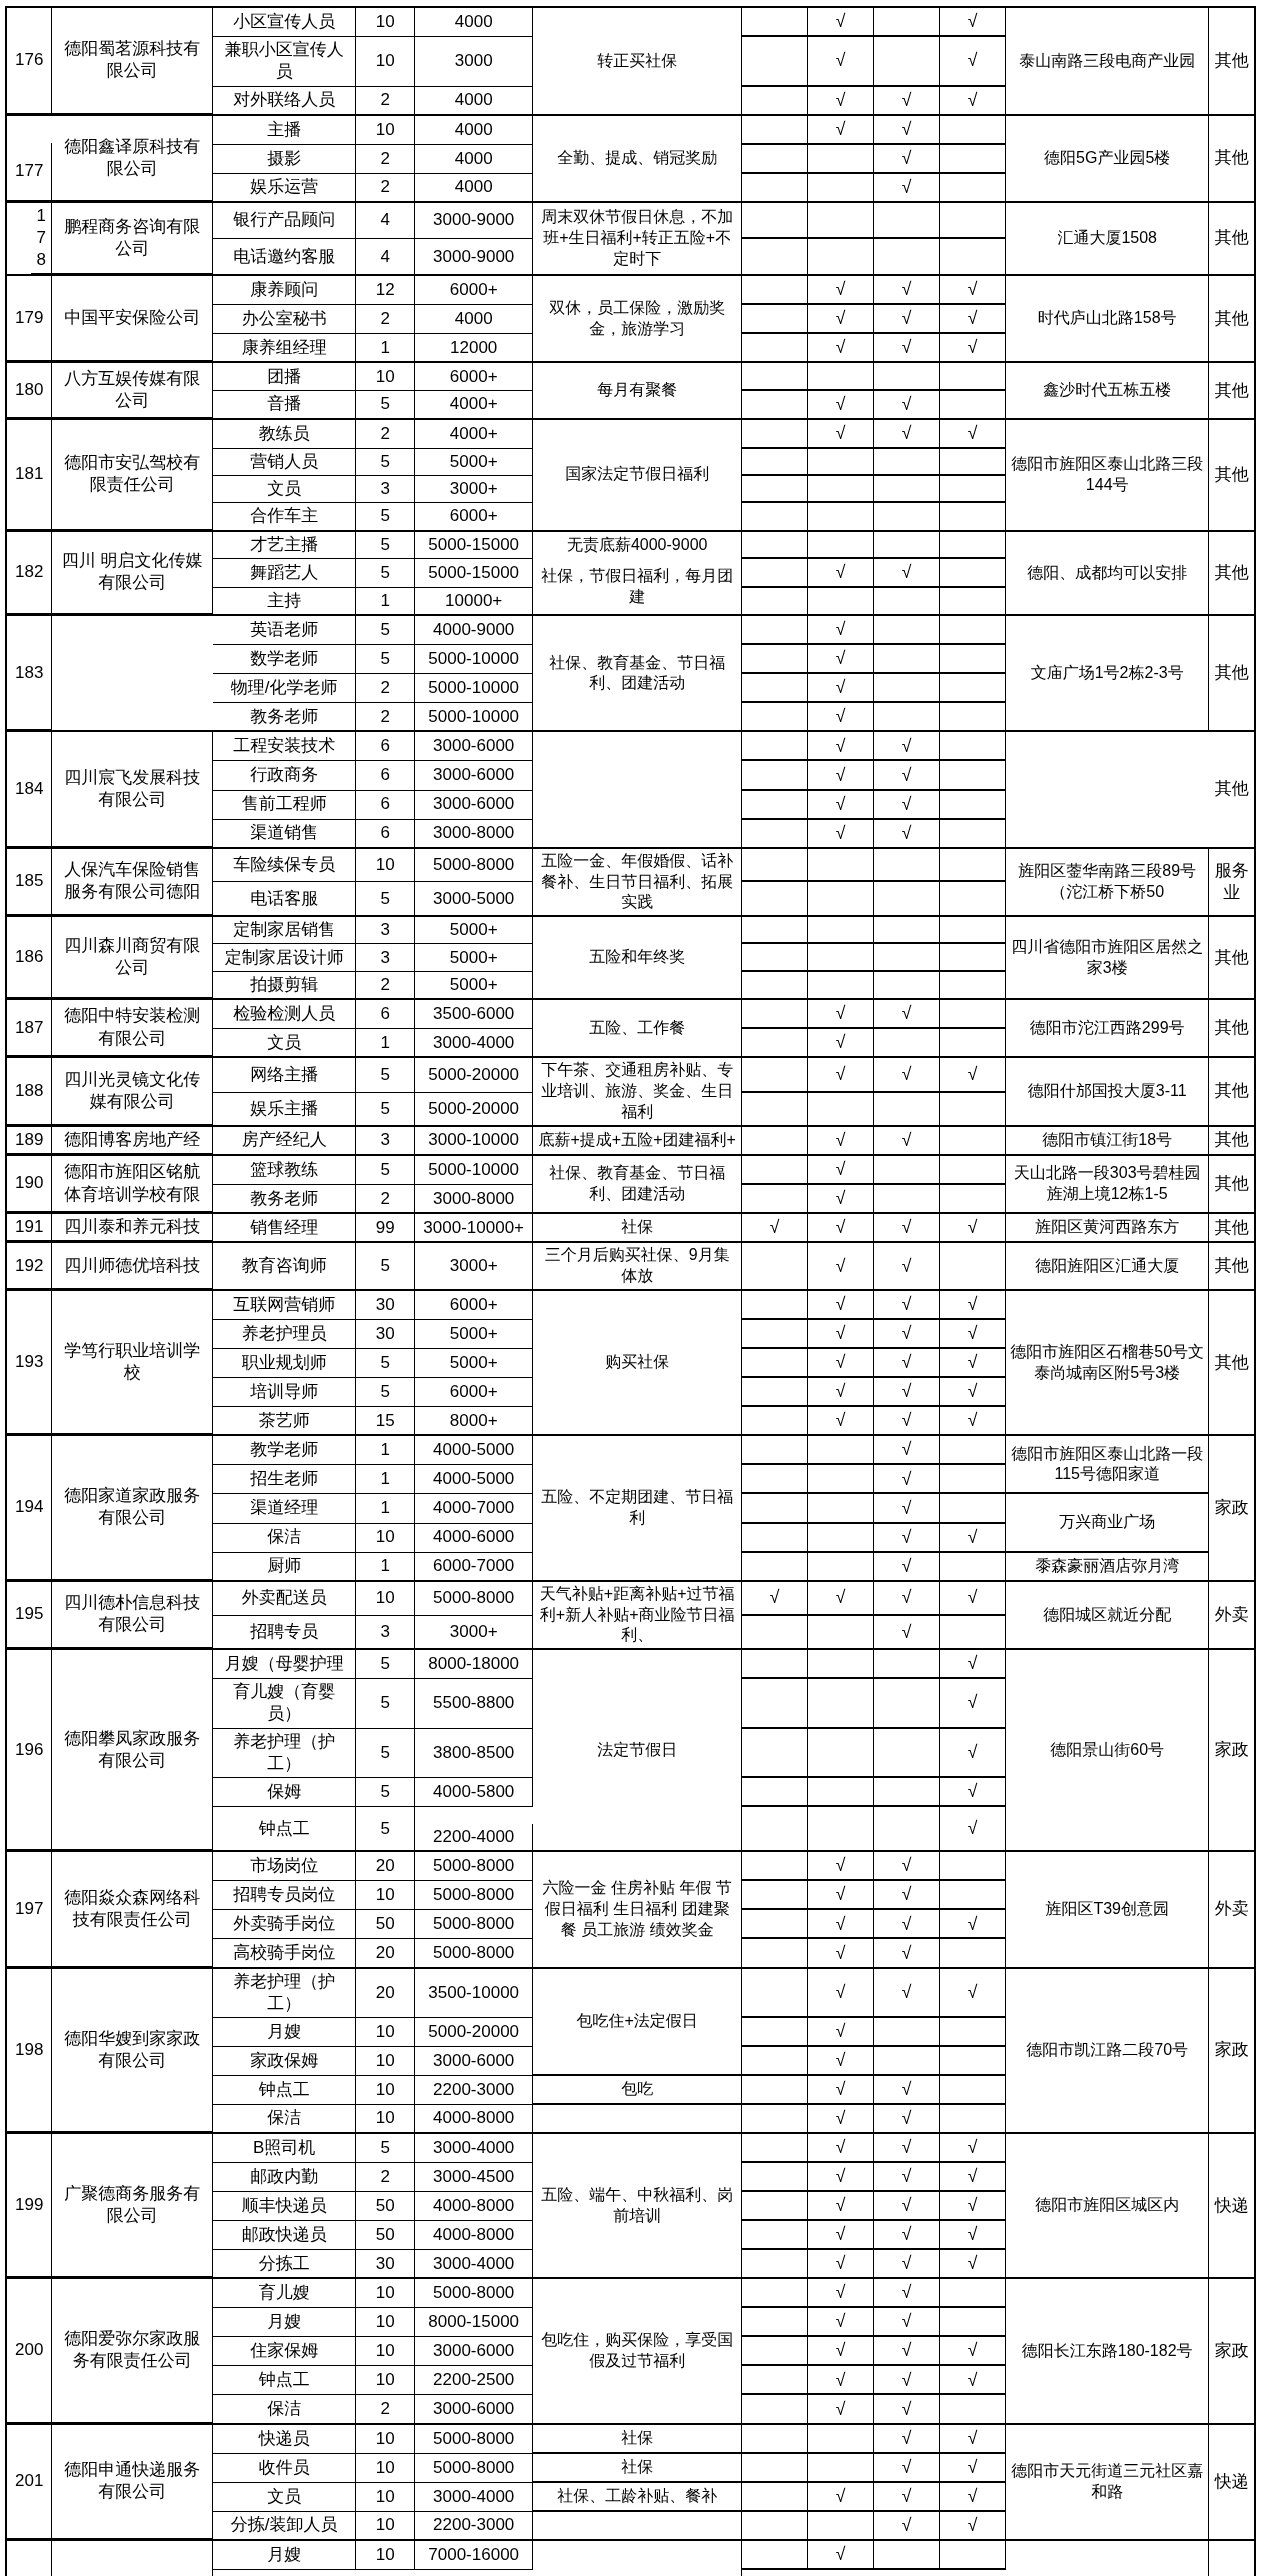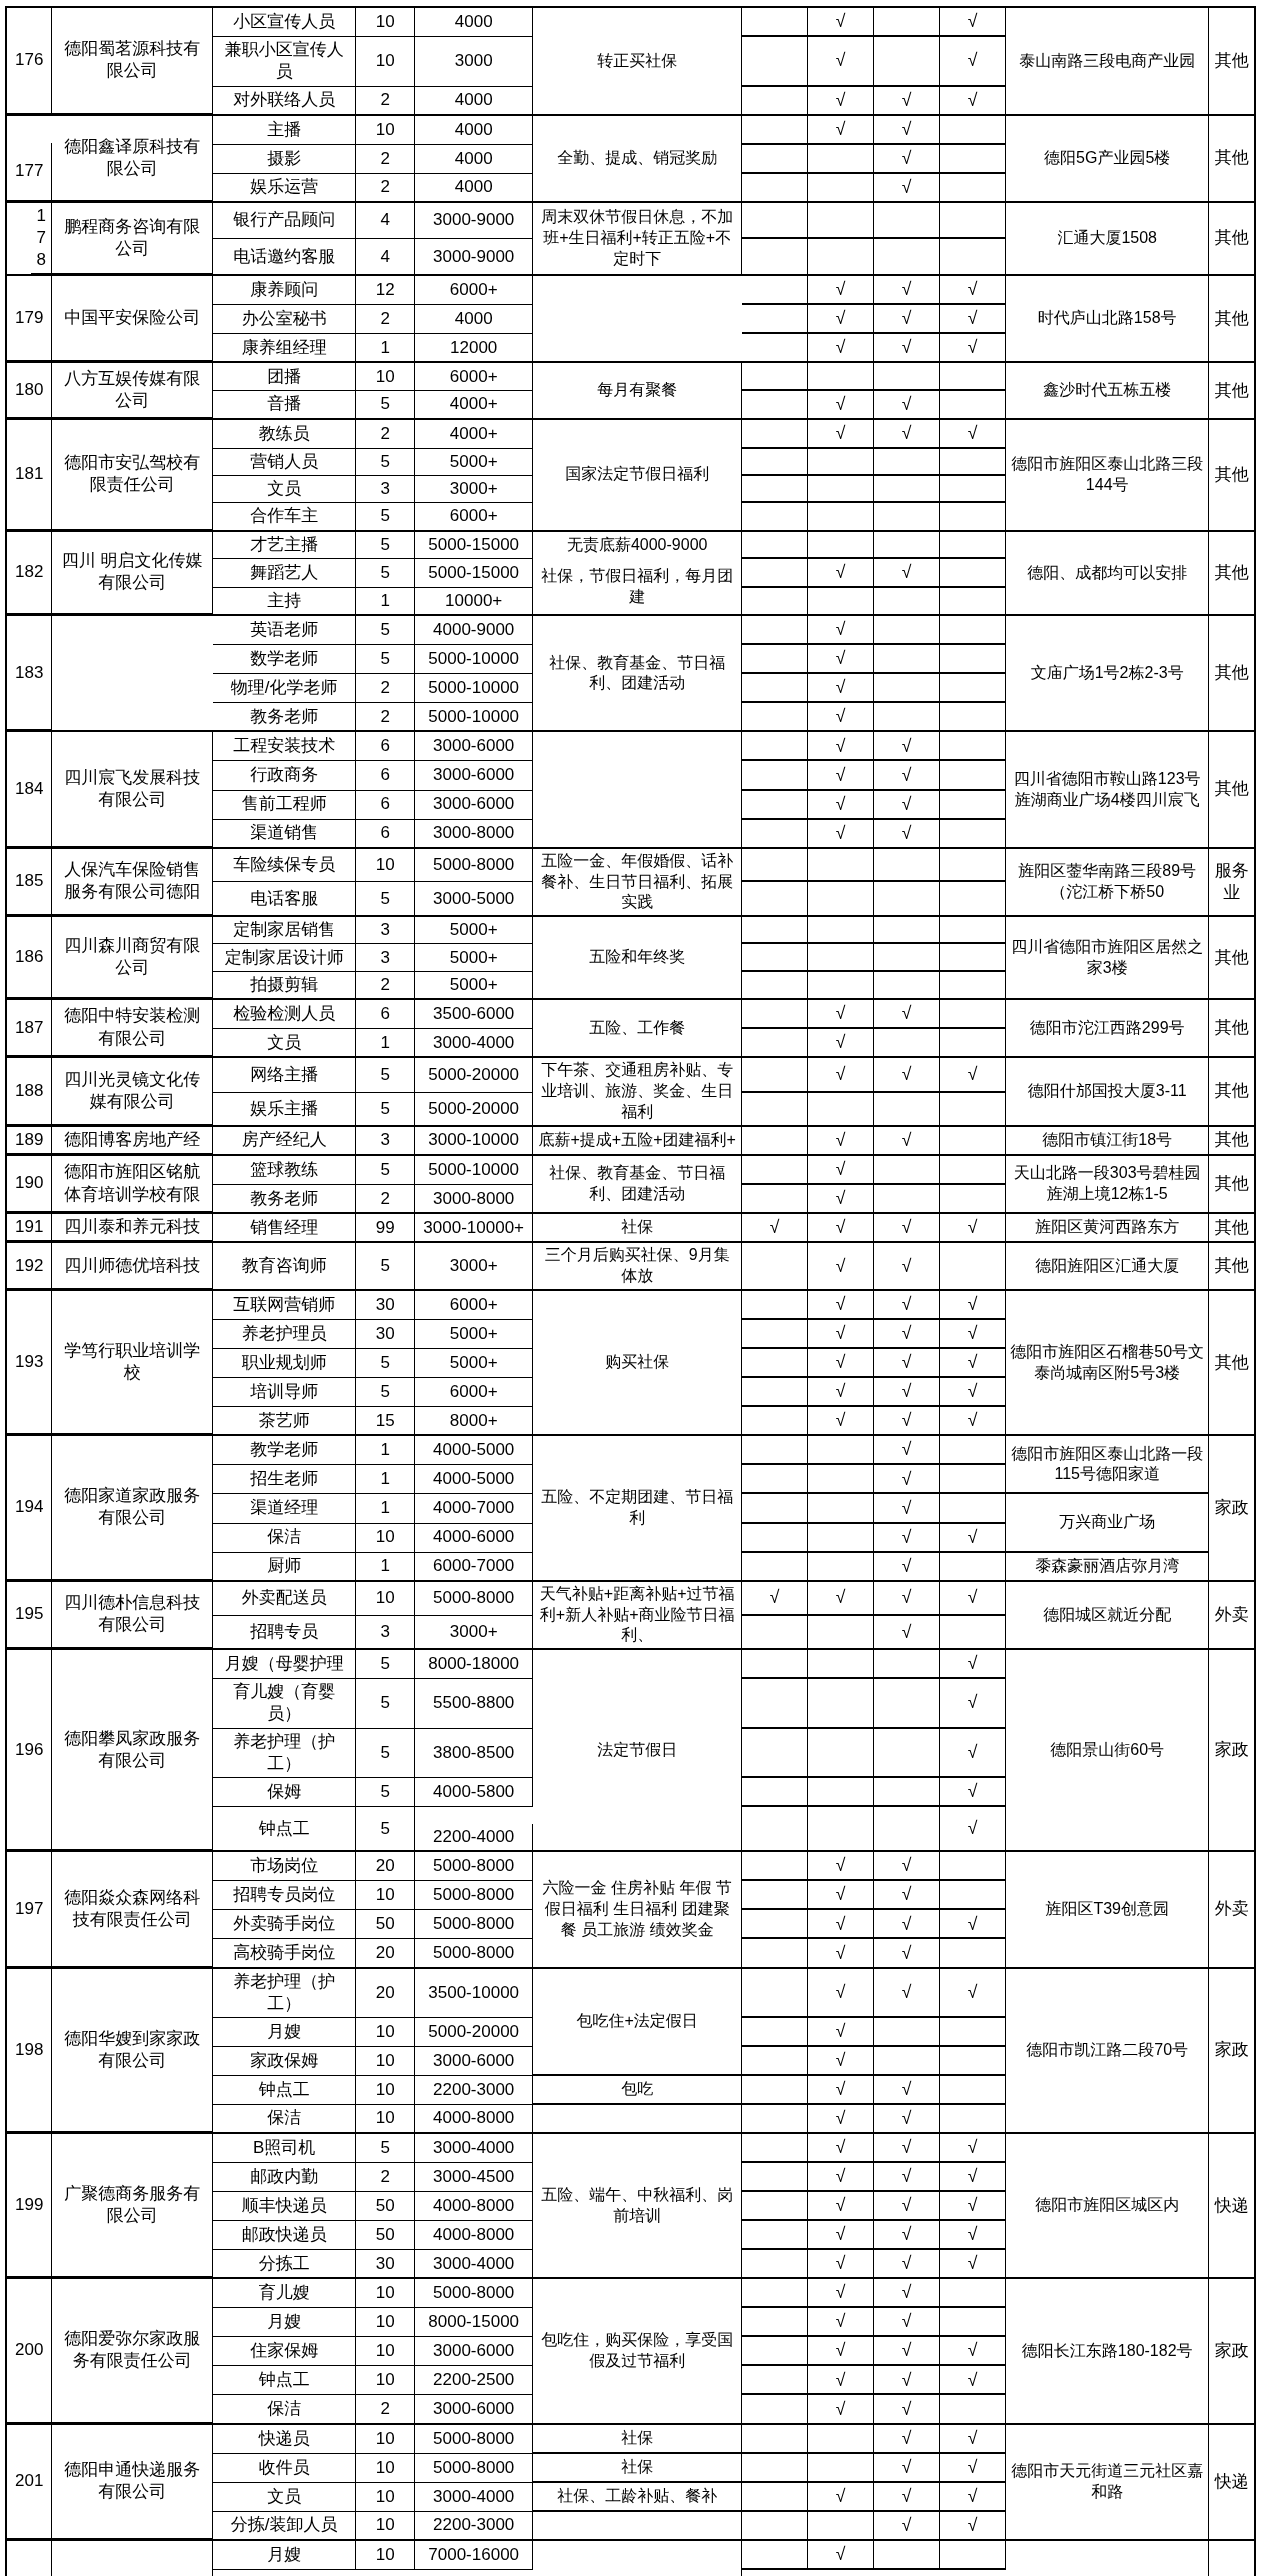--- a/index.html
+++ b/index.html
@@ -146,20 +146,21 @@
         <div class="cell c-chk" style="grid-area: 2 / 8 / span 1;">√</div>
         <div class="cell c-chk" style="grid-area: 2 / 9 / span 1;">√</div>
         <div class="cell c-chk" style="grid-area: 2 / 10 / span 1;">√</div>
         <div class="cell c-pos lastrow" style="grid-area: 3 / 3 / span 1;">康养组经理</div>
         <div class="cell c-count lastrow" style="grid-area: 3 / 4 / span 1;">1</div>
         <div class="cell c-salary lastrow" style="grid-area: 3 / 5 / span 1;">12000</div>
         <div class="cell c-chk lastrow" style="grid-area: 3 / 7 / span 1;"></div>
         <div class="cell c-chk lastrow" style="grid-area: 3 / 8 / span 1;">√</div>
         <div class="cell c-chk lastrow" style="grid-area: 3 / 9 / span 1;">√</div>
         <div class="cell c-chk lastrow" style="grid-area: 3 / 10 / span 1;">√</div>
+        <div class="cell c-ben noline" style="grid-area: 1 / 6 / span 3;">双休，员工保险，激励奖金，旅游学习</div>
         <div class="cell c-addr noline" style="grid-area: 1 / 11 / span 3;">时代庐山北路158号</div>
         <div class="cell c-cat noline" style="grid-area: 1 / 12 / span 3;">其他</div>
       </div>
       <div class="company-block" style="grid-template-rows: repeat(2, minmax(24px, auto));">
         <div class="cell c-num" style="grid-area: 1 / 1 / span 2;">180</div>
         <div class="cell c-company" style="grid-area: 1 / 2 / span 2;">八方互娱传媒有限公司</div>
         <div class="cell c-pos" style="grid-area: 1 / 3 / span 1;">团播</div>
         <div class="cell c-count" style="grid-area: 1 / 4 / span 1;">10</div>
         <div class="cell c-salary" style="grid-area: 1 / 5 / span 1;">6000+</div>
         <div class="cell c-chk" style="grid-area: 1 / 7 / span 1;"></div>
@@ -300,21 +301,20 @@
         <div class="cell c-chk" style="grid-area: 3 / 9 / span 1;">√</div>
         <div class="cell c-chk" style="grid-area: 3 / 10 / span 1;"></div>
         <div class="cell c-pos lastrow" style="grid-area: 4 / 3 / span 1;">渠道销售</div>
         <div class="cell c-count lastrow" style="grid-area: 4 / 4 / span 1;">6</div>
         <div class="cell c-salary lastrow" style="grid-area: 4 / 5 / span 1;">3000-8000</div>
         <div class="cell c-chk lastrow" style="grid-area: 4 / 7 / span 1;"></div>
         <div class="cell c-chk lastrow" style="grid-area: 4 / 8 / span 1;">√</div>
         <div class="cell c-chk lastrow" style="grid-area: 4 / 9 / span 1;">√</div>
         <div class="cell c-chk lastrow" style="grid-area: 4 / 10 / span 1;"></div>
         <div class="cell c-ben noline" style="grid-area: 1 / 6 / span 4;"></div>
-        <div class="cell c-addr noline" style="grid-area: 1 / 11 / span 4;">四川省德阳市鞍山路123号旌湖商业广场4楼四川宸飞</div>
         <div class="cell c-cat noline" style="grid-area: 1 / 12 / span 4;">其他</div>
       </div>
       <div class="company-block" style="grid-template-rows: repeat(2, minmax(24px, auto));">
         <div class="cell c-num" style="grid-area: 1 / 1 / span 2;">185</div>
         <div class="cell c-company" style="grid-area: 1 / 2 / span 2;">人保汽车保险销售服务有限公司德阳</div>
         <div class="cell c-pos" style="grid-area: 1 / 3 / span 1;">车险续保专员</div>
         <div class="cell c-count" style="grid-area: 1 / 4 / span 1;">10</div>
         <div class="cell c-salary" style="grid-area: 1 / 5 / span 1;">5000-8000</div>
         <div class="cell c-chk" style="grid-area: 1 / 7 / span 1;"></div>
         <div class="cell c-chk" style="grid-area: 1 / 8 / span 1;"></div>

